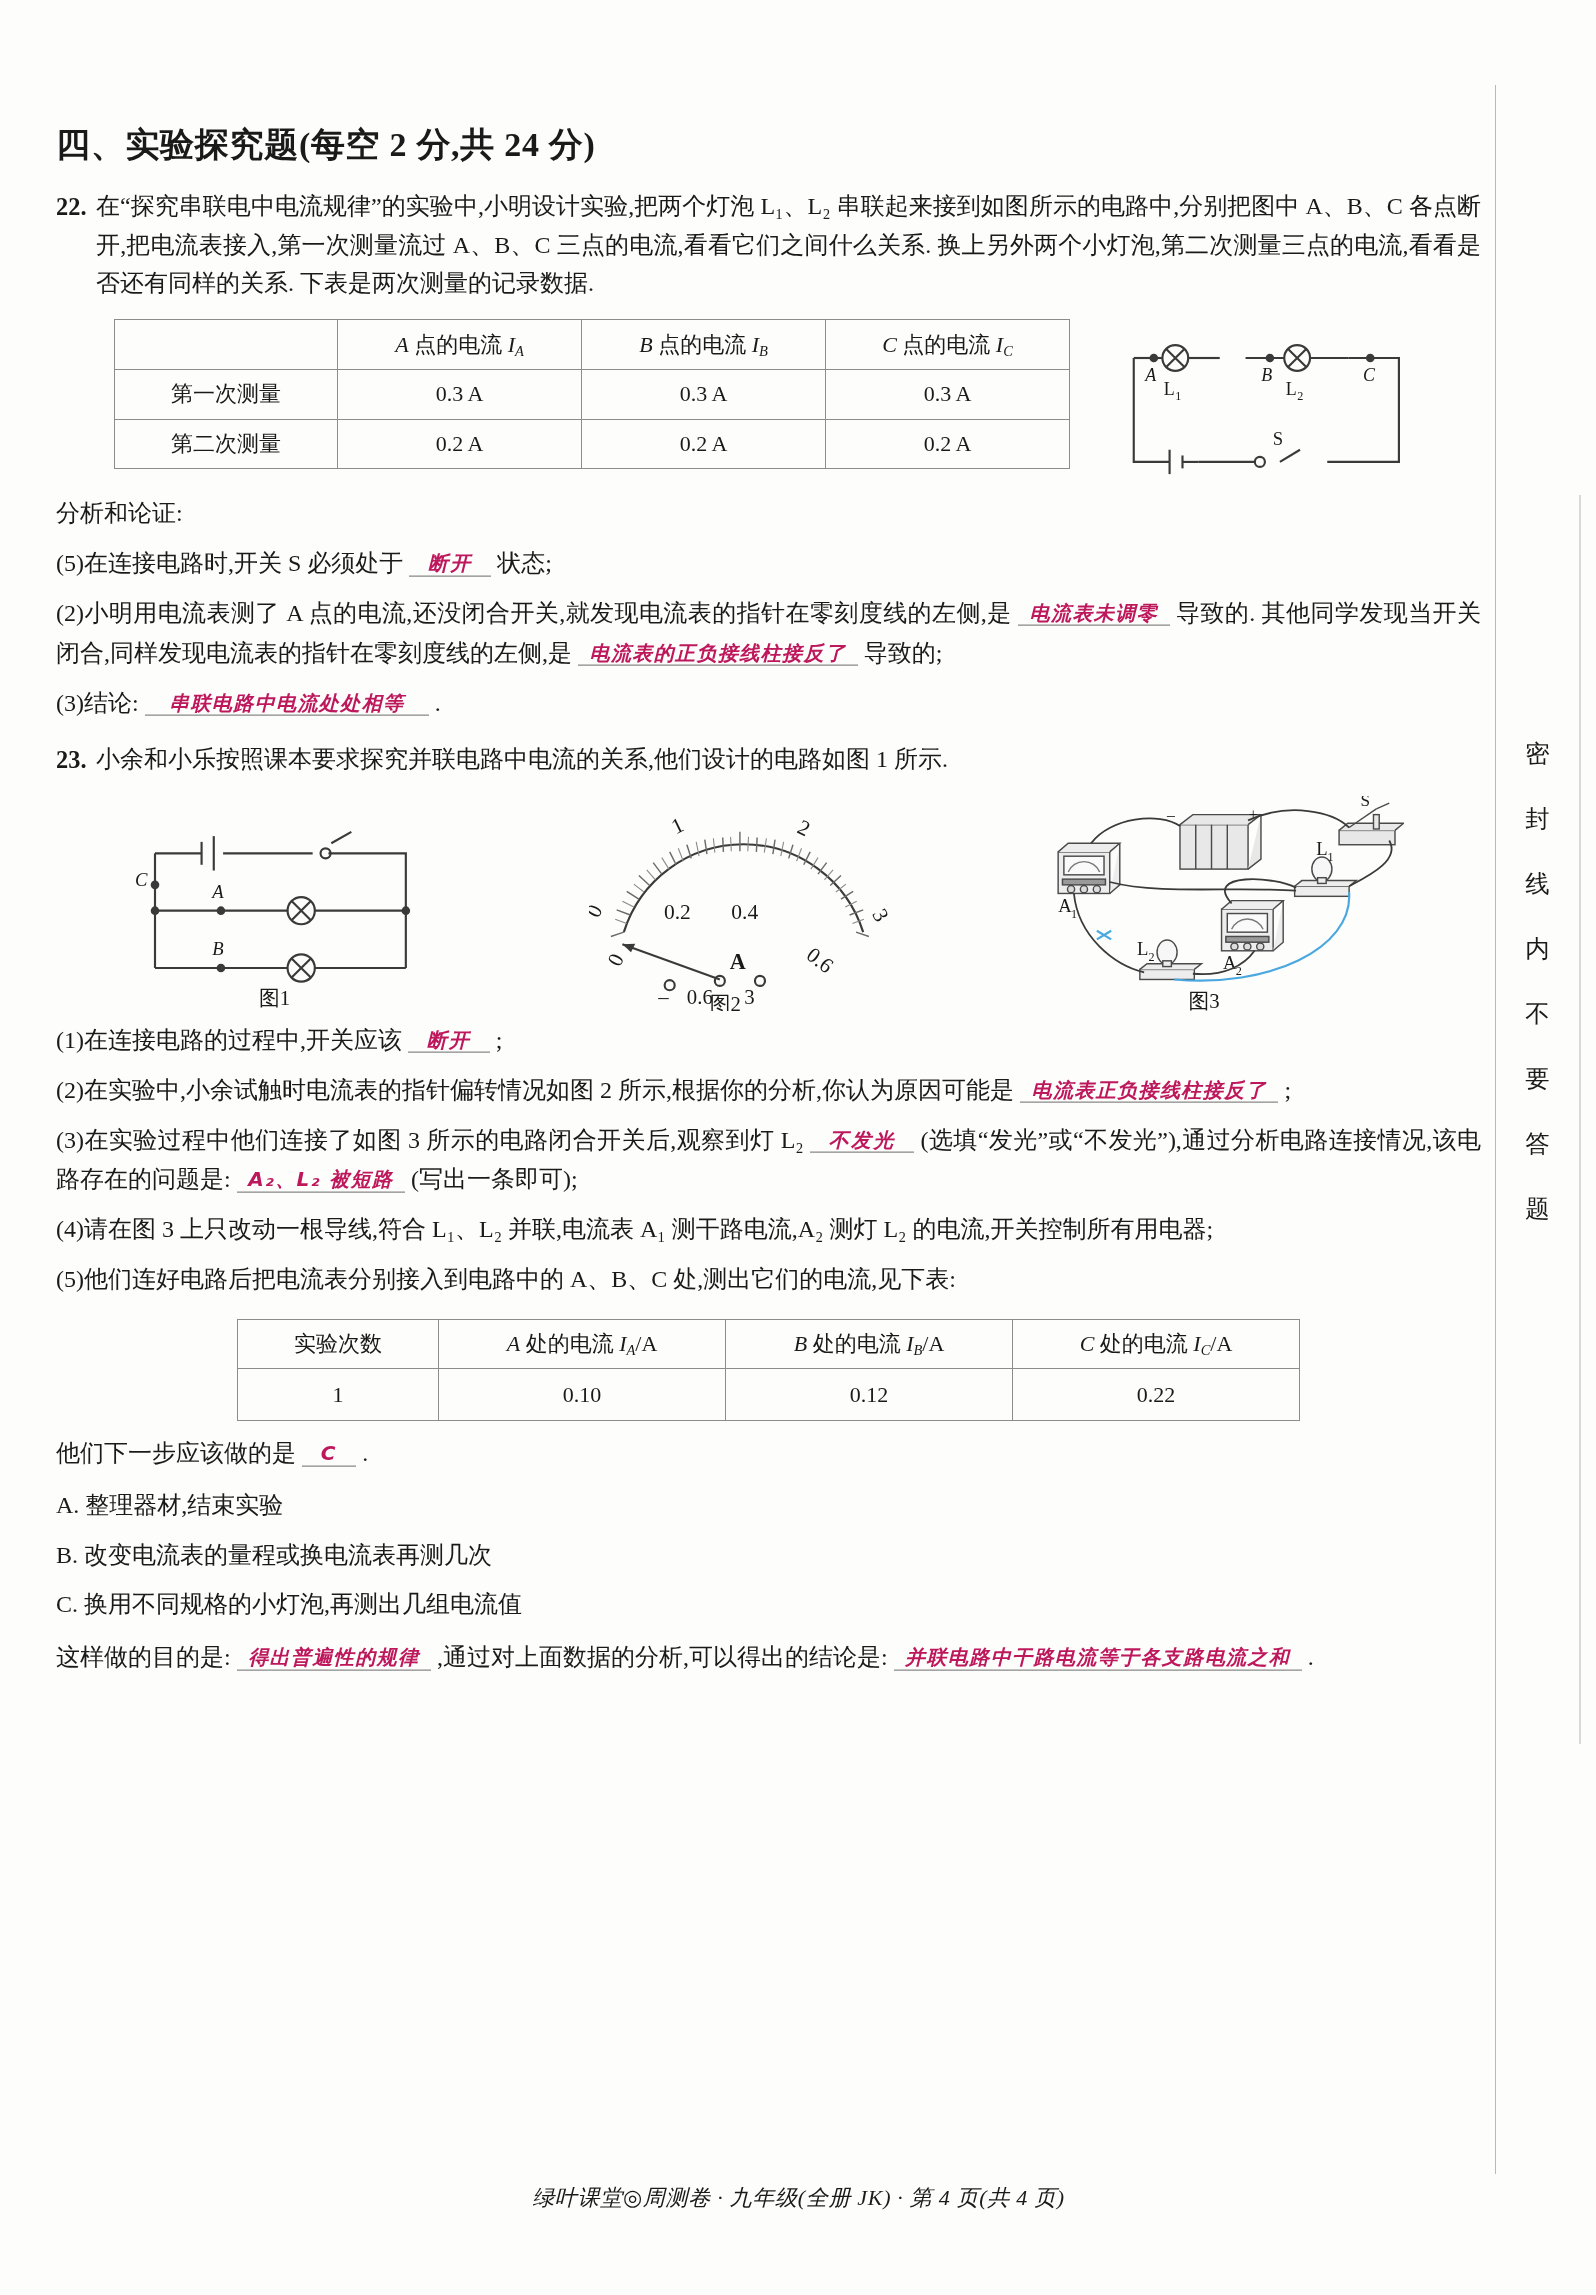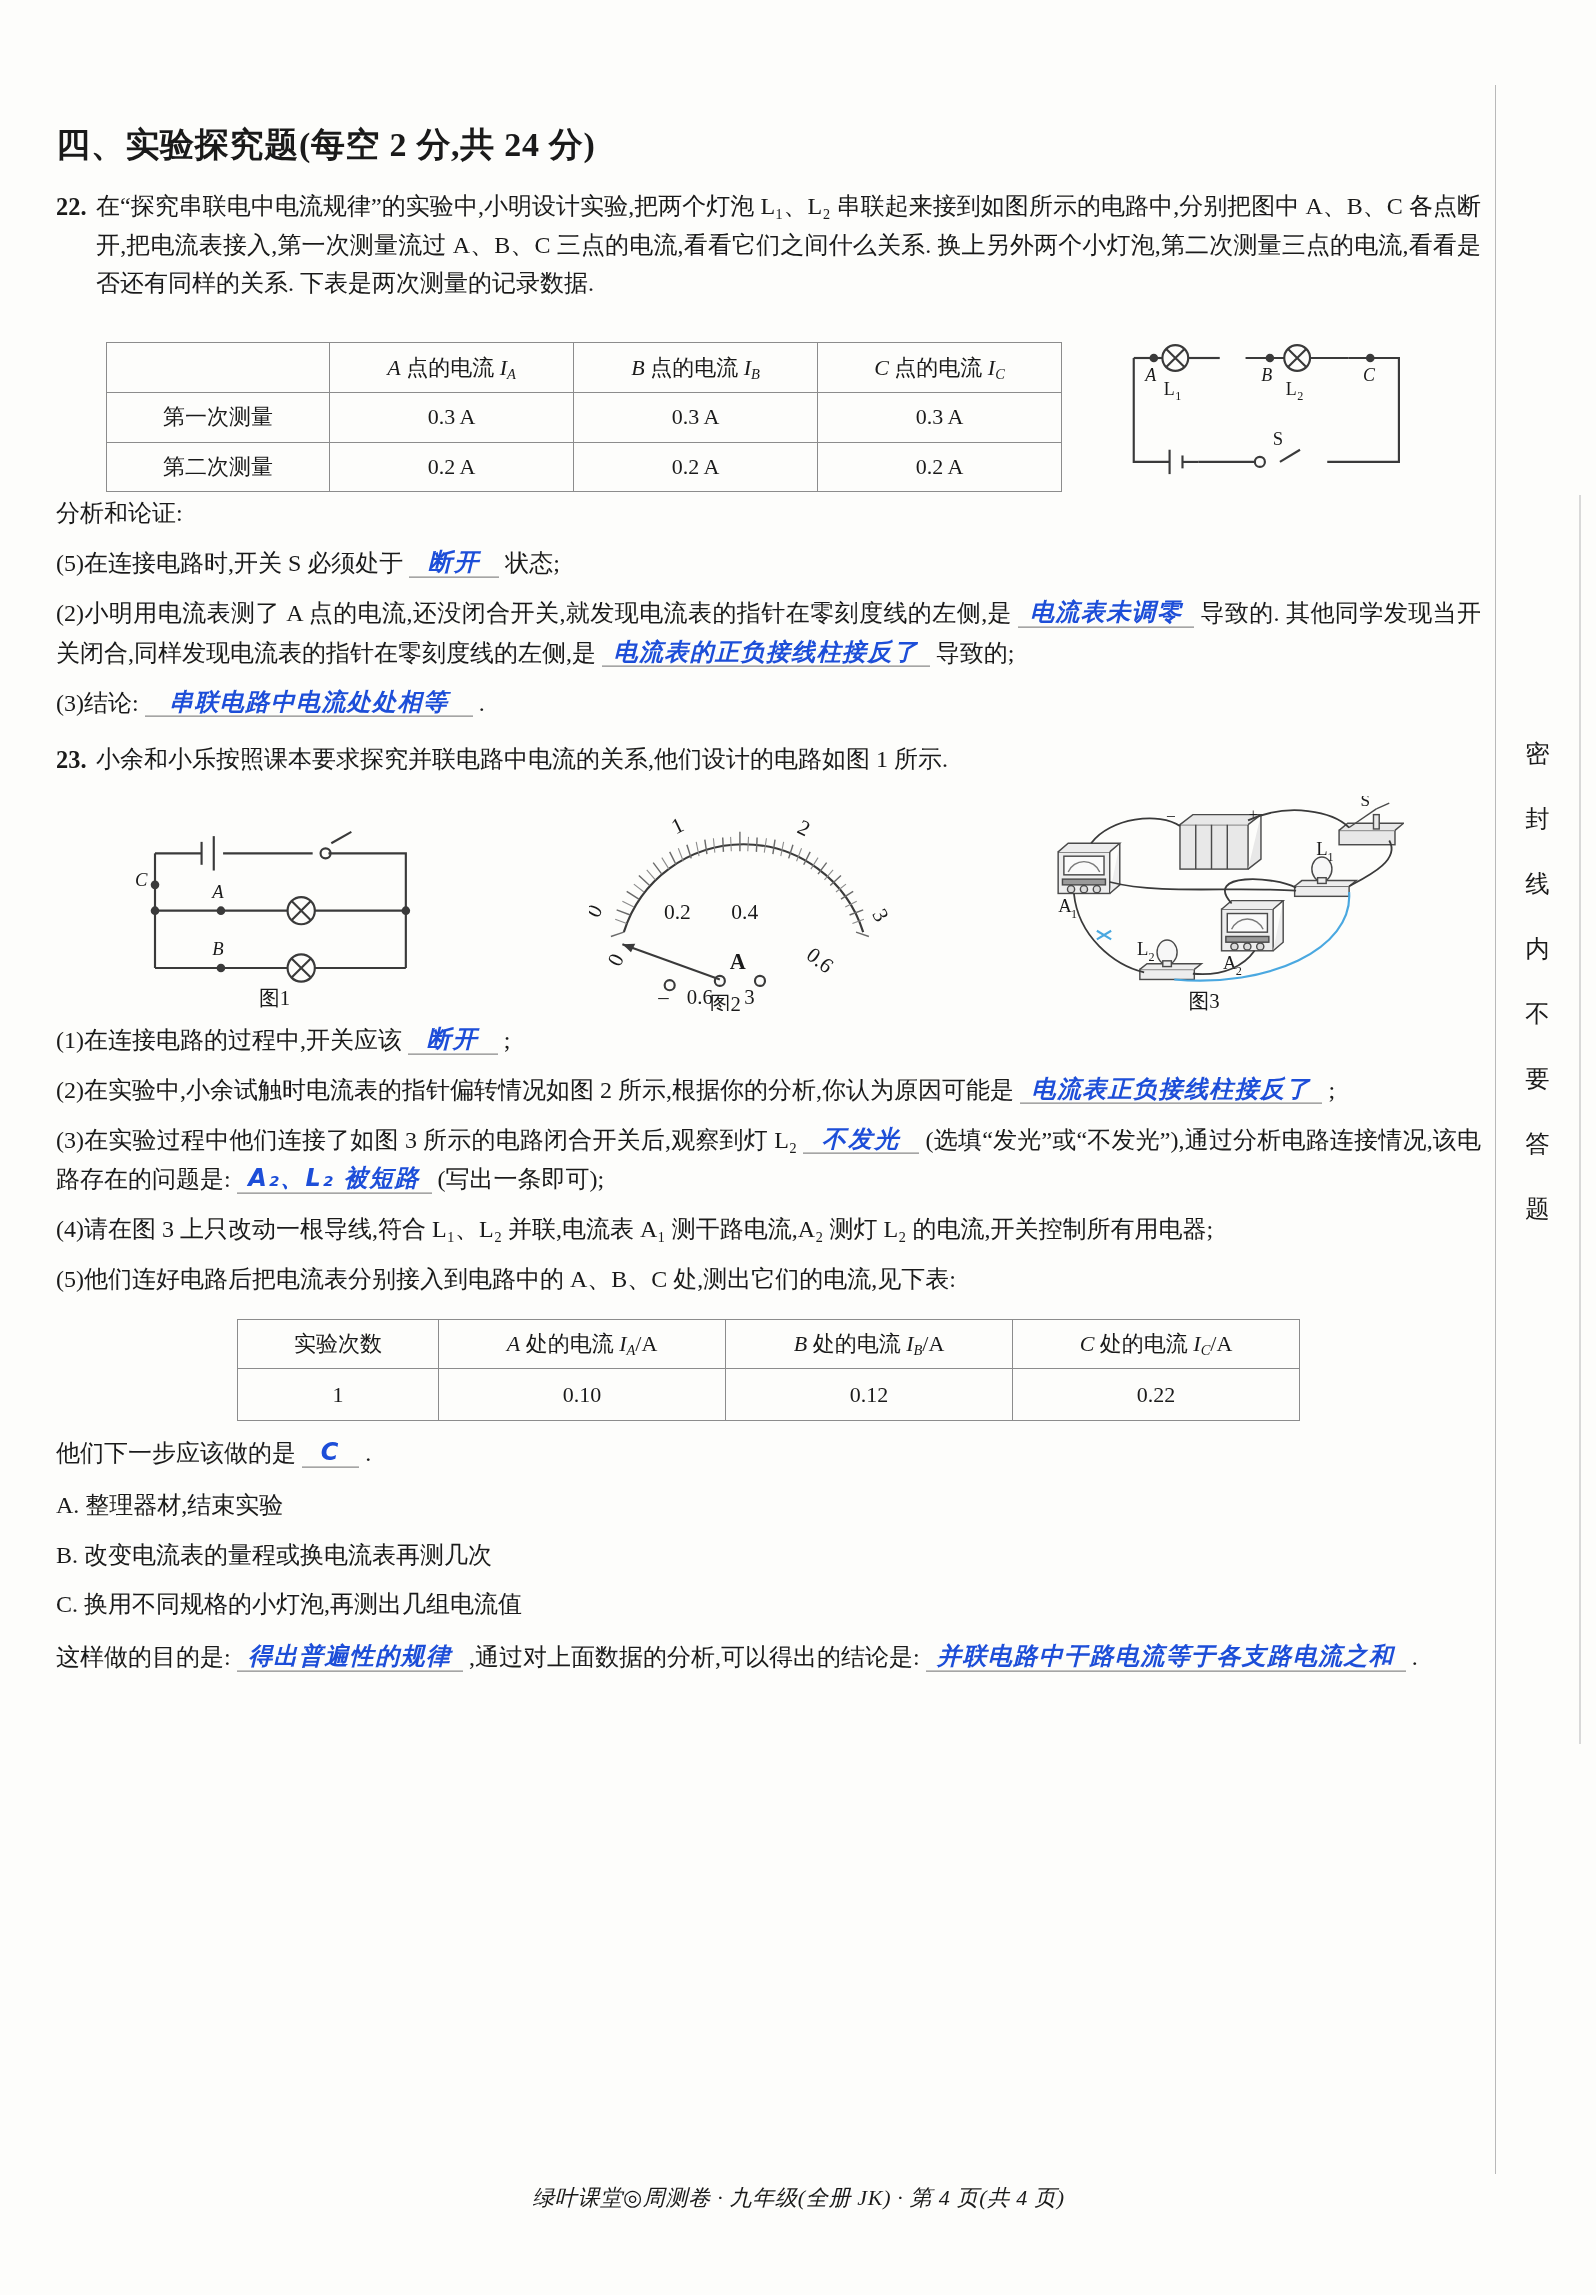--- a/index.html
+++ b/index.html
@@ -46,23 +46,23 @@
   .para {
     font-size:24px;
     line-height:1.66;
     margin:10px 0 4.3px 0;
     text-align:justify;
   }
   sub { font-size:0.66em; vertical-align:-0.28em; }
   .it { font-style:italic; font-family:"Liberation Serif",serif; }
   
   .ans {
-    color:#1d4ed8;
+    color:#be185d;
     font-family:"DejaVu Sans","Liberation Sans",sans-serif;
-    font-size:24px;
+    font-size:20px;
     font-weight:bold;
     font-style:italic;
     letter-spacing:1.4px;
     border-bottom:1.4px solid #6d6d6d;
     padding:0 11.5px 1.4px 11.5px;
     display:inline-block;
     line-height:1.05;
     white-space:nowrap;
     transform:translateY(-1.4px);
   }
@@ -73,21 +73,21 @@
     border-collapse:collapse;
     font-size:22px;
   }
   table.data td, table.data th {
     border:1.4px solid #8c8c8c;
     text-align:center;
     font-weight:normal;
     padding:9.3px 7.2px;
     white-space:nowrap;
   }
-  .tbl1 { position:absolute; left:50px; top:0;margin-top:23px; }
+  .tbl1 { position:absolute; left:58px; top:0; }
   .tbl1 td, .tbl1 th { height:42px; }
   
   svg { display:block; }
   .figrow {
     display:flex;
     justify-content:space-around;
     align-items:flex-end;
     margin:16px 0 7.2px 0;
   }
   

